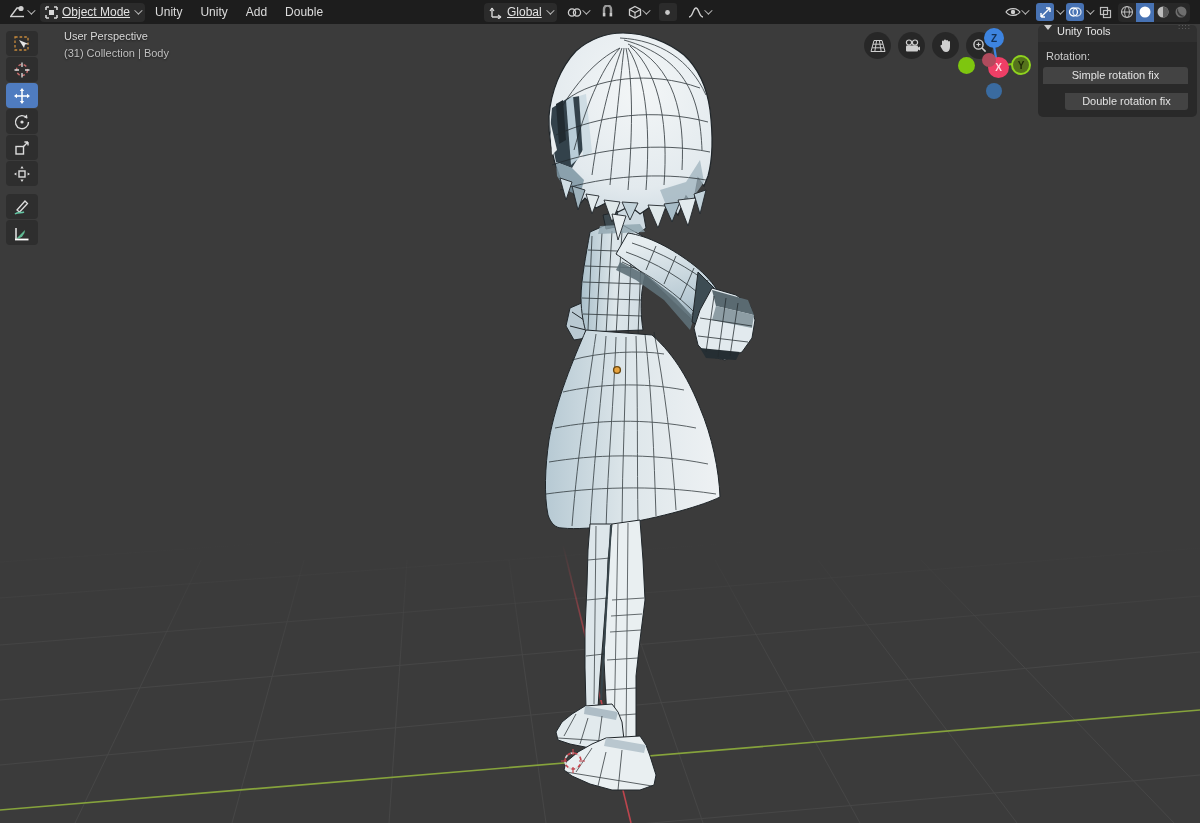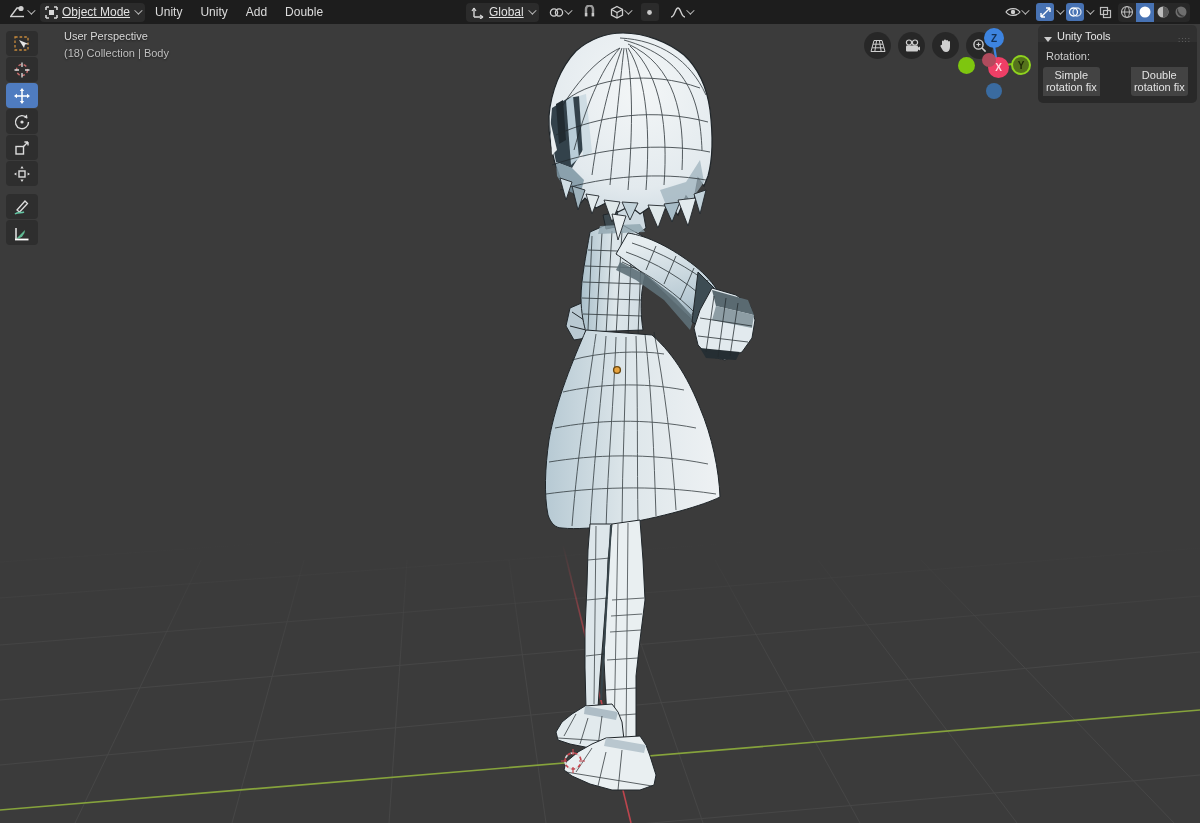--- a/index.html
+++ b/index.html
@@ -42,27 +42,27 @@
             display:flex; align-items:center; justify-content:center; }
 
   
   .gizmo { position:absolute; left:952px; top:26px; width:84px; height:80px; z-index:10; }
   .ball { position:absolute; border-radius:50%; display:flex; align-items:center; justify-content:center;
           font-size:10px; font-weight:bold; }
 
   
   .npanel { position:absolute; left:1038px; top:25px; width:159px; z-index:20; font-size:11px; }
   .npanel-header { background:rgba(48,48,48,.96); border-radius:5px 5px 0 0; height:17px;
-                   display:flex; align-items:flex-end; padding:0 6px; color:#e4e4e4; gap:5px; }
+                   display:flex; align-items:flex-start; padding:0 6px; color:#e4e4e4; gap:5px; }
   .tri-down { width:0; height:0; border-left:4px solid transparent; border-right:4px solid transparent;
               border-top:5px solid #cdcdcd; }
   .drag-dots { margin-left:auto; color:#7a7a7a; font-size:8px; letter-spacing:1px; line-height:4px; }
   .npanel-body { background:rgba(40,40,40,.92); border-radius:0 0 5px 5px; padding:8px 9px 7px 5px; }
   .npanel-section { color:#cccccc; margin:0 0 5px 3px; }
-  .npanel-btns { display:flex; flex-direction:row; gap:9px; }
+  .npanel-btns { display:flex; flex-direction:column; gap:9px; }
   .nbtn { background:#434343; color:#e3e3e3; text-align:center; padding:2px 0 3px 0;
           border:none; font-size:11px; font-family:inherit; }
   .nbtn:first-child { border-radius:3px 3px 0 0; }
   .nbtn:last-child { border-radius:0 0 3px 3px;margin-left:22px; }
   .scene { position:absolute; left:0; top:0; z-index:1; }
 </style>
 </head>
 <body>
 
 <svg class="scene" width="1200" height="823" viewBox="0 0 1200 823">
@@ -288,21 +288,21 @@
       </svg>
       <span>Object Mode</span>
       <span class="chev"></span>
     </div>
     <span class="menu-item">Unity</span>
     <span class="menu-item">Unity</span>
     <span class="menu-item">Add</span>
     <span class="menu-item">Double</span>
   </div>
 
-  <div class="cluster" style="left:466px; gap:6px;">
+  <div class="cluster" style="left:484px; gap:6px;">
     <div class="widget">
       <svg width="14" height="13" viewBox="0 0 14 13">
         <path d="M3,11 L3,2 M3,11 L12,11" stroke="#d8d8d8" stroke-width="1.4" fill="none"></path>
         <path d="M3,2 l-2,3 M3,2 l2,3 M12,11 l-3,-2 M12,11 l-3,2" stroke="#d8d8d8" stroke-width="1.2" fill="none"></path>
       </svg>
       <span>Global</span>
       <span class="chev"></span>
     </div>
     <div class="iconbtn" style="width:30px;">
       <svg width="15" height="13" viewBox="0 0 15 13">
@@ -392,21 +392,21 @@
         <svg width="14" height="14" viewBox="0 0 14 14">
           <circle cx="7" cy="7" r="5.5" fill="#6e6e6e"></circle>
           <path d="M4,3 A5.5,5.5 0 0 0 11,11 A7,7 0 0 1 4,3 Z" fill="#3a3a3a"></path>
         </svg>
       </div>
     </div>
   </div>
 </div>
 
 <div class="view-label">User Perspective</div>
-<div class="coll-label">(18) Collection | Body</div>
+<div class="coll-label">(31) Collection | Body</div>
 
 <div class="toolbar">
   <div class="tool">
     <svg width="18" height="18" viewBox="0 0 18 18">
       <rect x="2" y="2" width="13" height="13" fill="none" stroke="#c88a3c" stroke-width="1.3" stroke-dasharray="2.6 2"></rect>
       <path d="M7,6 L12,14 L13,10.5 L16.5,10 Z" fill="#e8e8e8" transform="translate(-1,-1)"></path>
     </svg>
   </div>
   <div class="tool">
     <svg width="18" height="18" viewBox="0 0 18 18">

